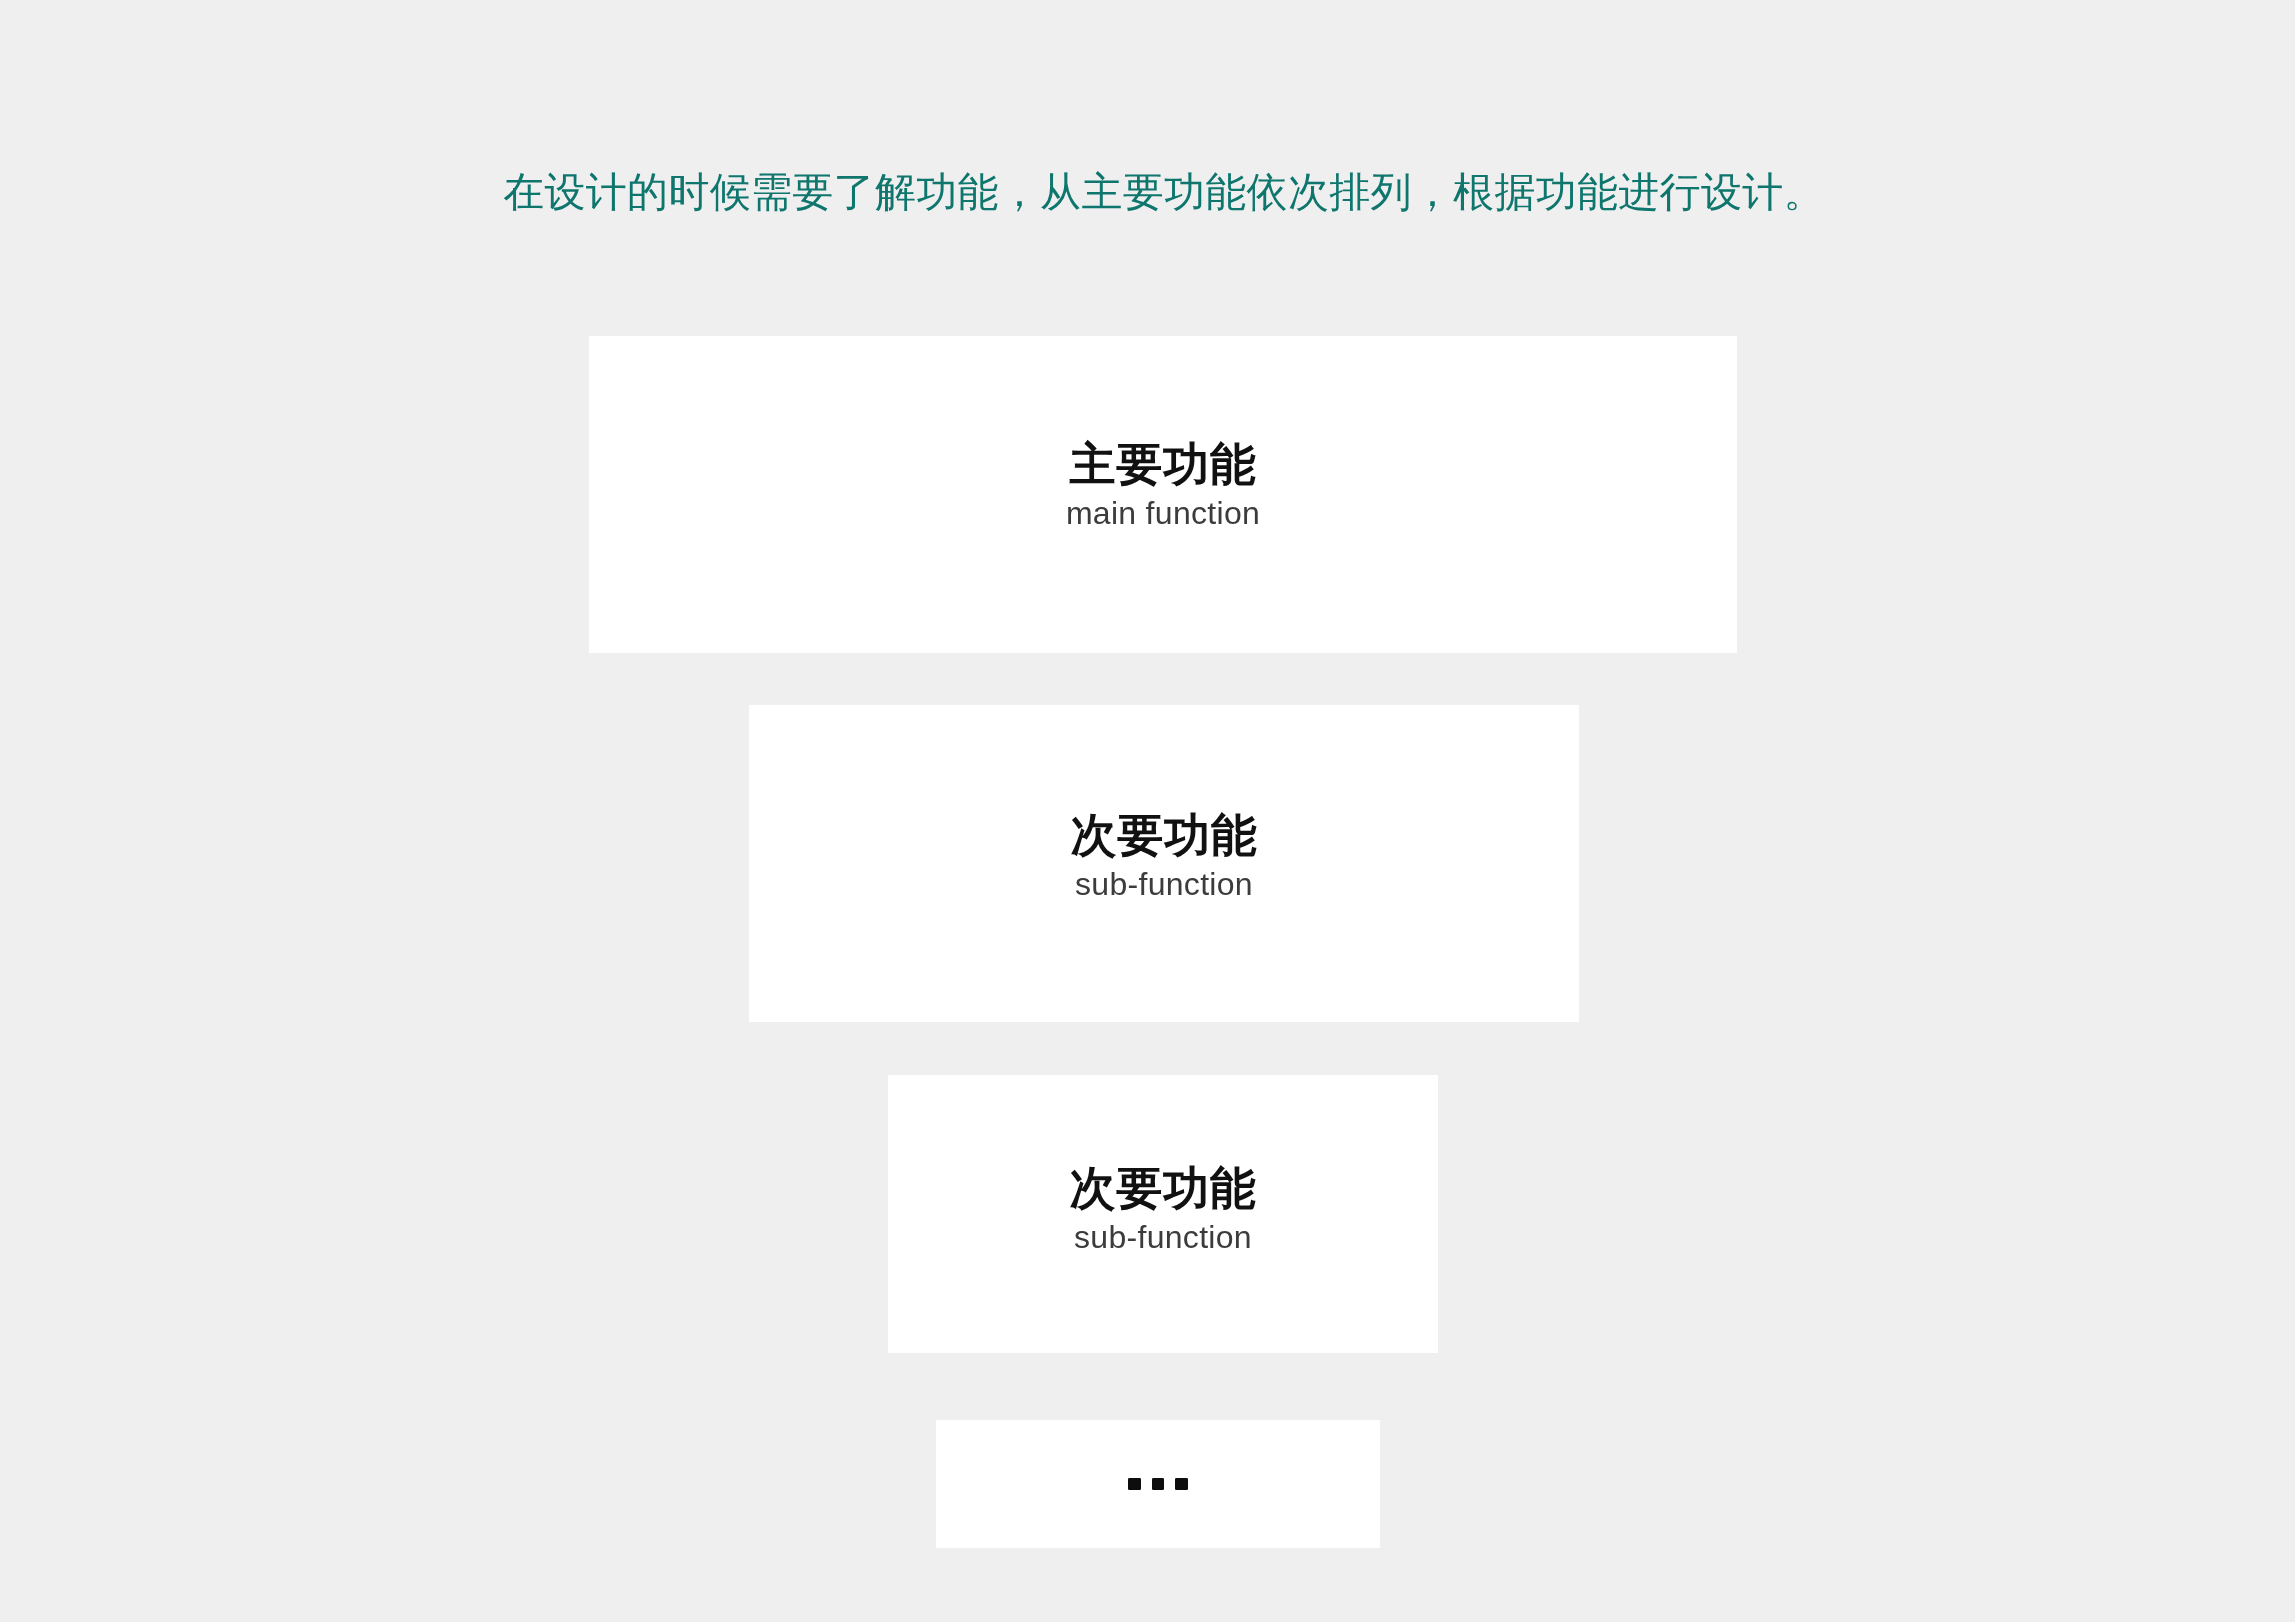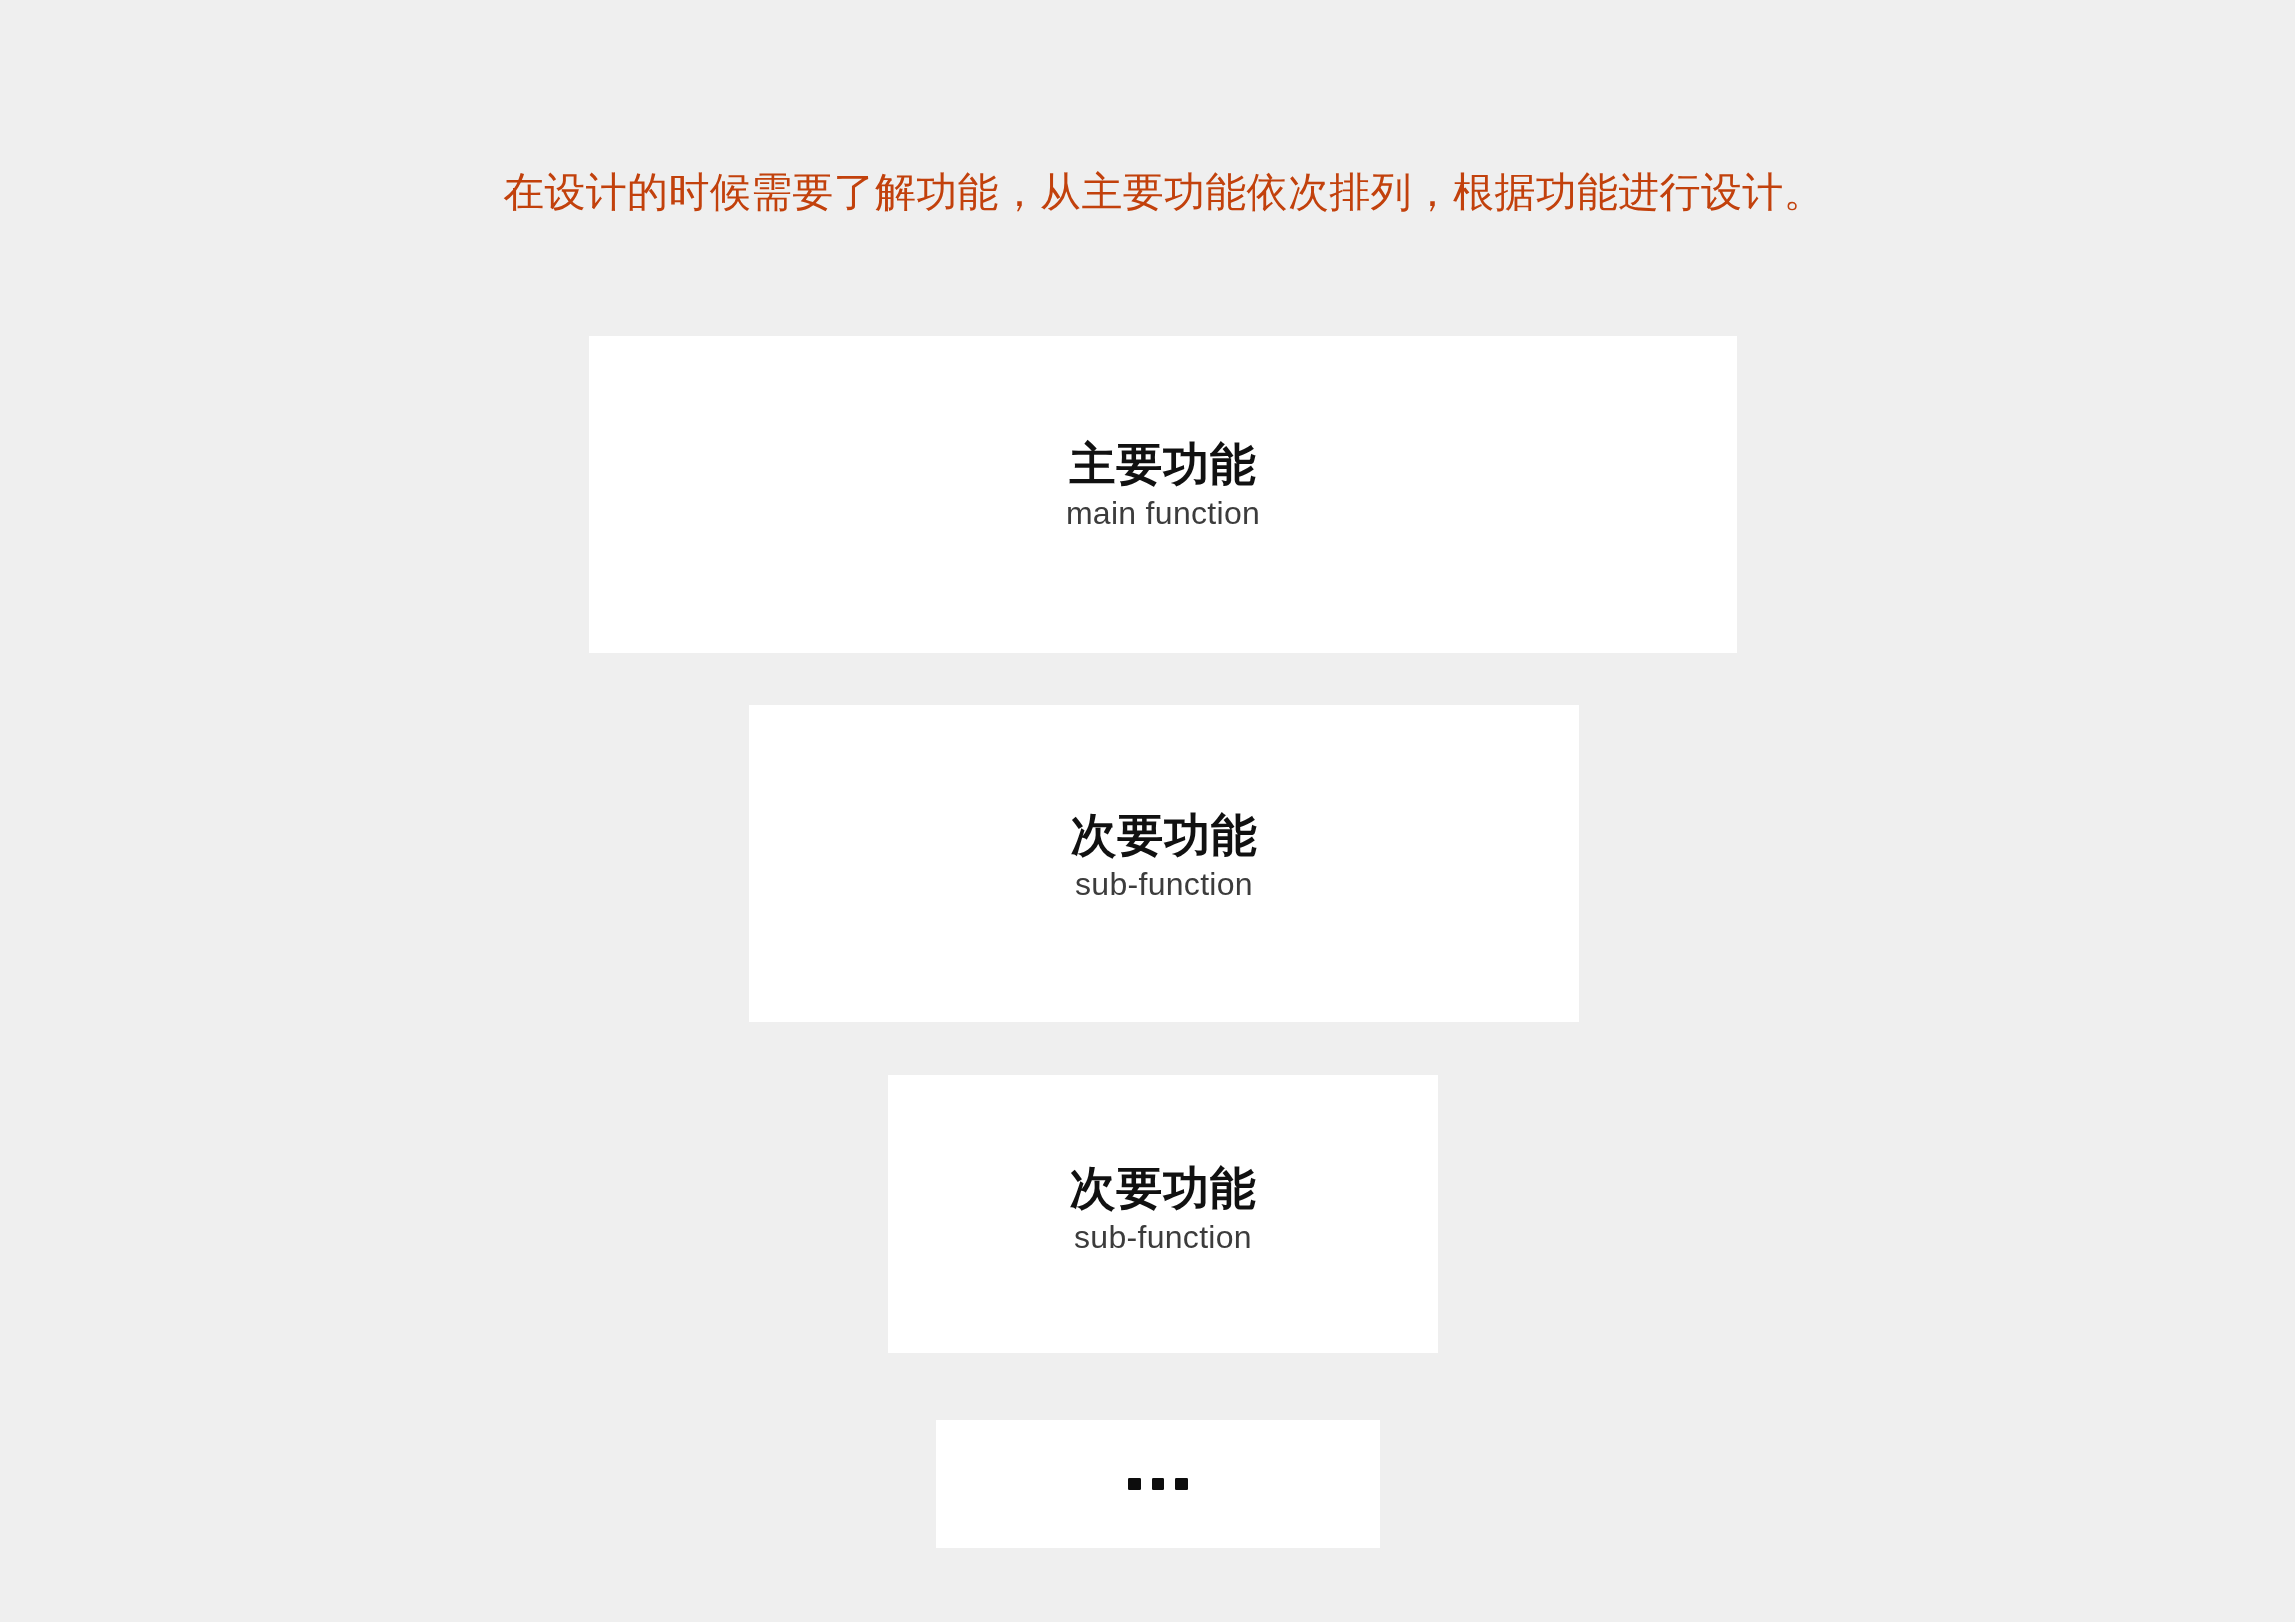--- a/index.html
+++ b/index.html
@@ -21,21 +21,21 @@
     height: 1623px;
   }
 
   
   .caption {
     position: absolute;
     left: 0;
     top: 161px;
     width: 2295px;
     text-align: center;
-    color: #c2410c;
+    color: #0f766e;
     font-size: 41px;
     line-height: 63px;
     font-weight: 400;
     letter-spacing: 0.3px;
     white-space: nowrap;
     padding-left: 33px;
     box-sizing: border-box;
   }
 
   

